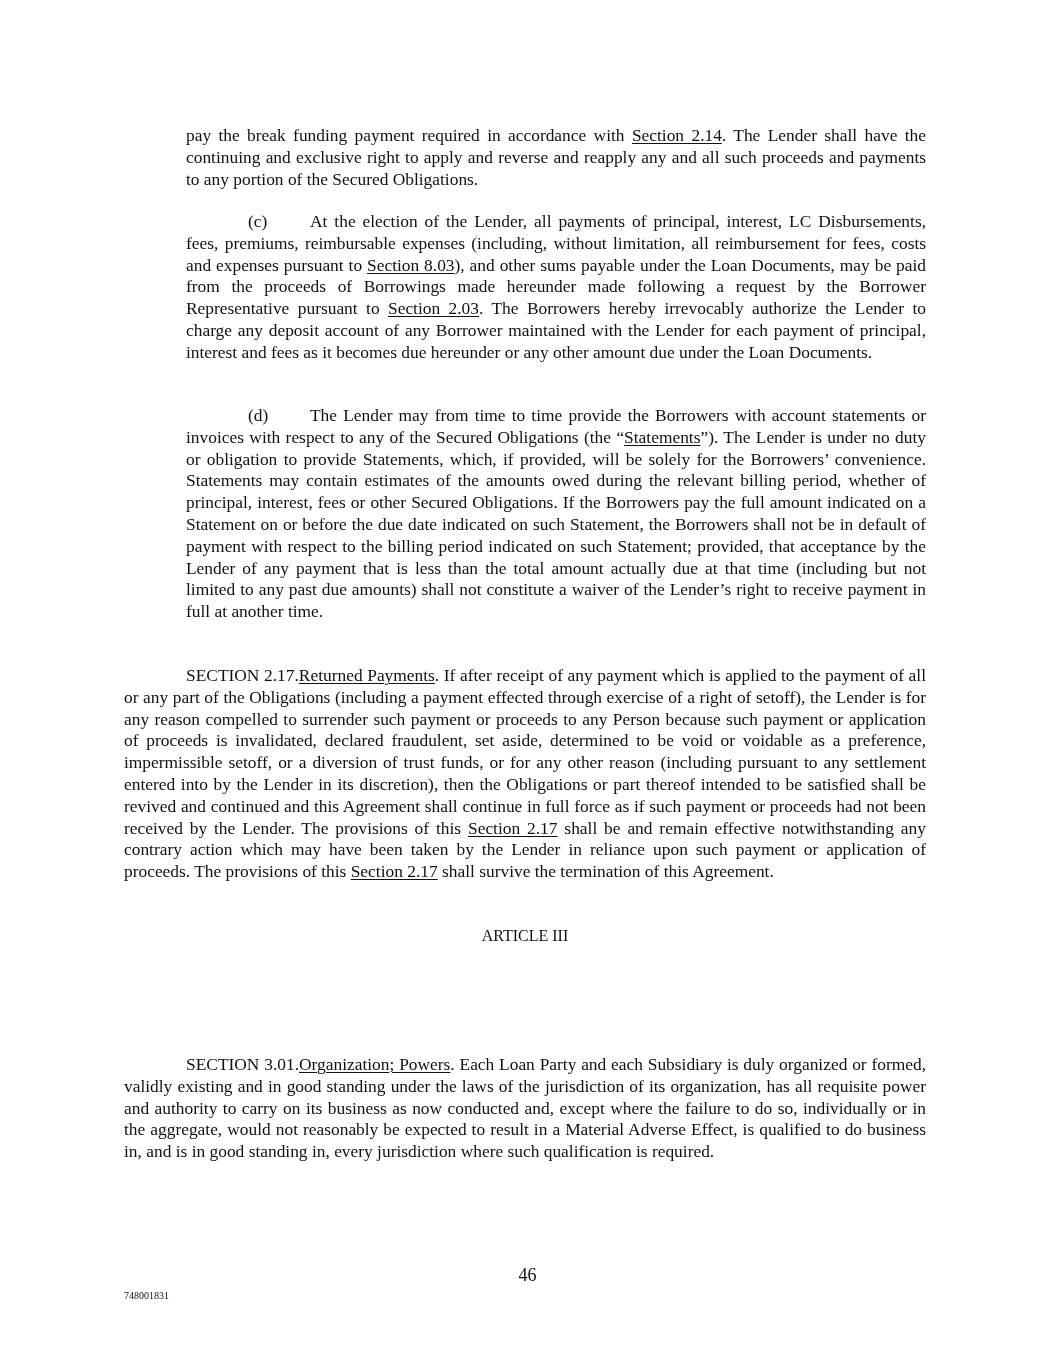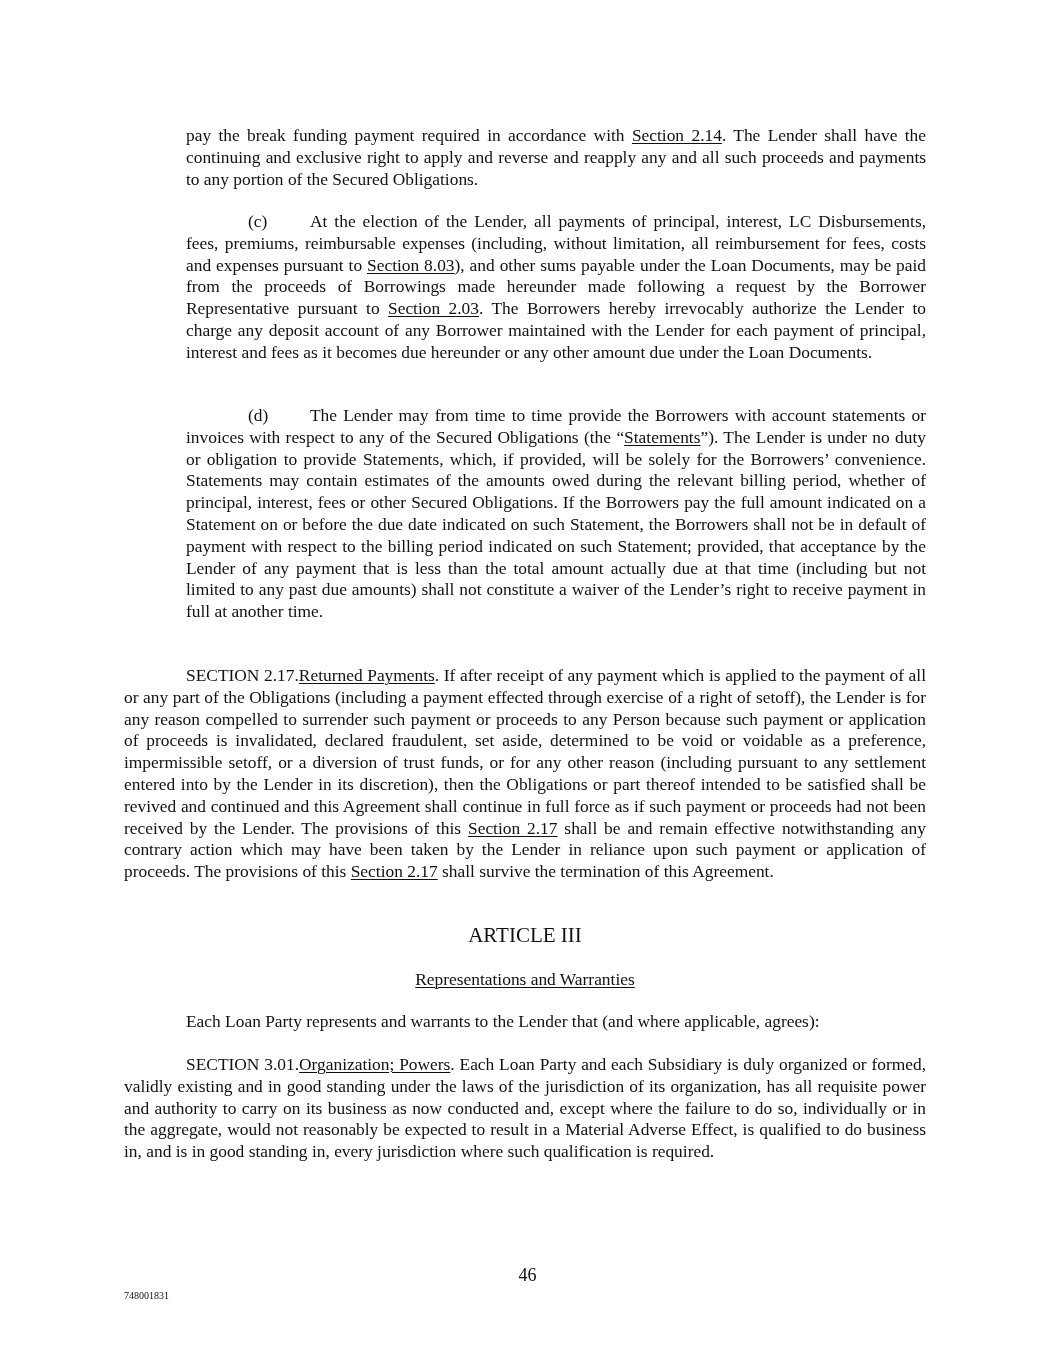--- a/index.html
+++ b/index.html
@@ -56,21 +56,21 @@
       display: inline;
       font-family: Liberation Serif, serif;
     }
     .center {
       position: absolute;
       left: 124px;
       width: 802px;
       text-align: center;
     }
     .article-title {
-      font-size: 21px;
+      font-size: 16px;
     }
     .page-number {
       position: absolute;
       left: 0;
       width: 1055px;
       text-align: center;
       top: 1265px;
       font-size: 18px;
     }
     .doc-id {
@@ -96,26 +96,20 @@
 
   <div class="block indented-block para-indent-sub" style="top:405px;">
     <span class="enum">(d)</span><span>The Lender may from time to time provide the Borrowers with account statements or invoices with respect to any of the Secured Obligations (the “</span><span class="u">Statements</span><span>”).  The Lender is under no duty or obligation to provide Statements, which, if provided, will be solely for the Borrowers’ convenience.  Statements may contain estimates of the amounts owed during the relevant billing period, whether of principal, interest, fees or other Secured Obligations.  If the Borrowers pay the full amount indicated on a Statement on or before the due date indicated on such Statement, the Borrowers shall not be in default of payment with respect to the billing period indicated on such Statement; provided, that acceptance by the Lender of any payment that is less than the total amount actually due at that time (including but not limited to any past due amounts) shall not constitute a waiver of the Lender’s right to receive payment in full at another time.</span>
   </div>
 
   <div class="block full-block para-indent-full" style="top:665px;">
     <span class="section-num">SECTION 2.17.</span><span class="u">Returned Payments</span><span>.  If after receipt of any payment which is applied to the payment of all or any part of the Obligations (including a payment effected through exercise of a right of setoff), the Lender is for any reason compelled to surrender such payment or proceeds to any Person because such payment or application of proceeds is invalidated, declared fraudulent, set aside, determined to be void or voidable as a preference, impermissible setoff, or a diversion of trust funds, or for any other reason (including pursuant to any settlement entered into by the Lender in its discretion), then the Obligations or part thereof intended to be satisfied shall be revived and continued and this Agreement shall continue in full force as if such payment or proceeds had not been received by the Lender.  The provisions of this  </span><span class="u">Section 2.17</span><span> shall be and remain effective notwithstanding any contrary action which may have been taken by the Lender in reliance upon such payment or application of proceeds.  The provisions of this </span><span class="u">Section 2.17</span><span> shall survive the termination of this Agreement.</span>
   </div>
 
   <div class="center article-title" style="top:925px;">ARTICLE III</div>
-  <div class="center" style="top:969px;">
-    <span class="u">Representations and Warranties</span>
-  </div>
-  <div class="block full-block para-indent-full" style="top:1011px;">
-    <span>Each Loan Party represents and warrants to the Lender that (and where applicable, agrees):</span>
-  </div>
 
   <div class="block full-block para-indent-full" style="top:1054px;">
     <span class="section-num">SECTION 3.01.</span><span class="u">Organization; Powers</span><span>.  Each Loan Party and each Subsidiary is duly organized or formed, validly existing and in good standing under the laws of the jurisdiction of its organization, has all requisite power and authority to carry on its business as now conducted and, except where the failure to do so, individually or in the aggregate, would not reasonably be expected to result in a Material Adverse Effect, is qualified to do business in, and is in good standing in, every jurisdiction where such qualification is required.</span>
   </div>
 
   <div class="page-number">46</div>
   <div class="doc-id">748001831</div>
 
 </div>
 

